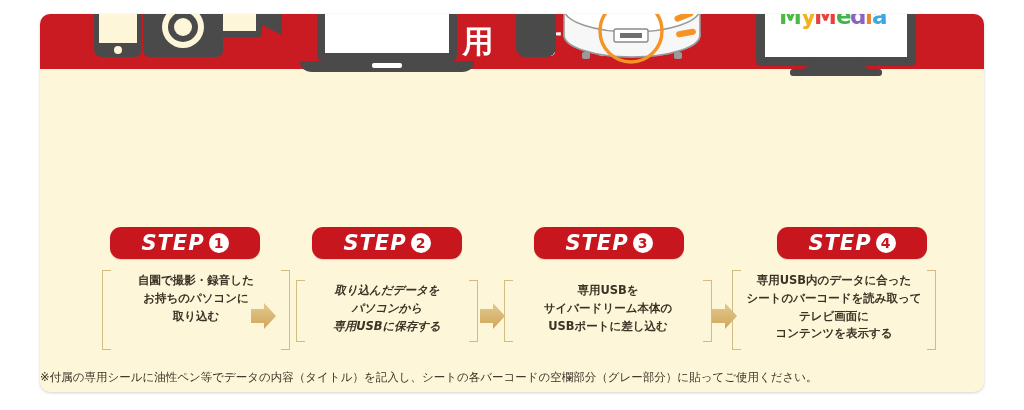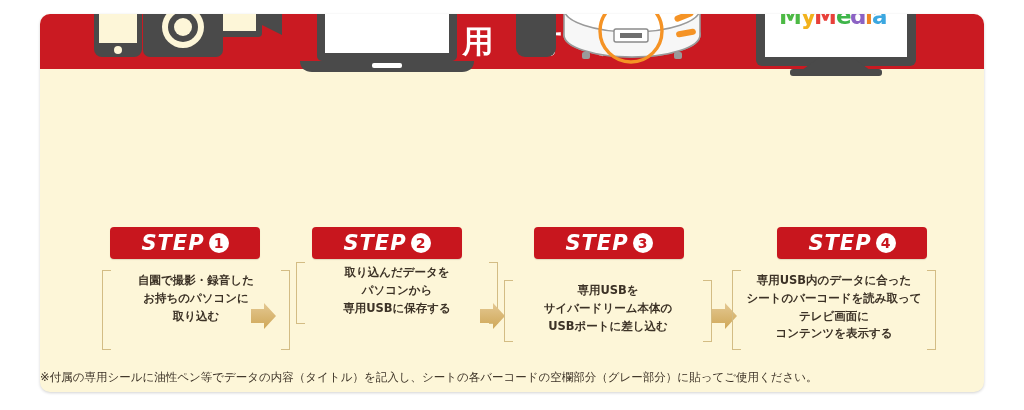--- a/index.html
+++ b/index.html
@@ -14,21 +14,21 @@
   #banner{position:absolute;left:0;top:0;width:944px;height:55px;
           background:#ca1a22;display:flex;align-items:center;justify-content:center;}
   #banner-title{color:#ffffff;font-size:31px;font-weight:bold;
                 letter-spacing:13px;text-indent:13px;line-height:1;}
 
   
   .col{position:absolute;top:58px;}
   .art-wrap{position:absolute;left:0;right:0;bottom:0;height:125px;}
 
   
-  .badge{position:absolute;height:32px;border-radius:4px;background:#c8161e;
+  .badge{position:absolute;height:32px;border-radius:11px;background:#c8161e;
          display:flex;align-items:center;justify-content:center;gap:4px;
          box-shadow:0 1px 1px rgba(0,0,0,.12);}
   .badge .word{color:#fff;font-size:21px;font-weight:bold;letter-spacing:1px;
                font-style:italic;line-height:1;}
   .badge .num{width:20px;height:20px;border-radius:50%;background:#fff;color:#c8161e;
               font-size:14px;font-weight:bold;display:flex;align-items:center;
               justify-content:center;line-height:1;}
 
   
   .desc{position:absolute;color:#3c3226;font-size:11.5px;line-height:1.55;
@@ -128,21 +128,21 @@
           <rect x="80" y="116" width="30" height="5" rx="2" fill="#ffffff"></rect>
         </g>
       </svg>
     </div>
 
     <div class="badge" style="left:20px;top:155px;width:150px;">
       <span class="word">STEP</span>
       <span class="num">2</span>
     </div>
 
-    <div class="desc" style="left:4px;top:190px;width:202px;height:62px;">
+    <div class="desc" style="left:4px;top:208px;width:182px;height:62px;font-style:italic;">
       <span class="bk l"></span>
       <span class="bk r"></span>
       <div class="lines">
         <div>取り込んだデータを</div>
         <div>パソコンから</div>
         <div>専用USBに保存する</div>
       </div>
     </div>
   </div>
 

